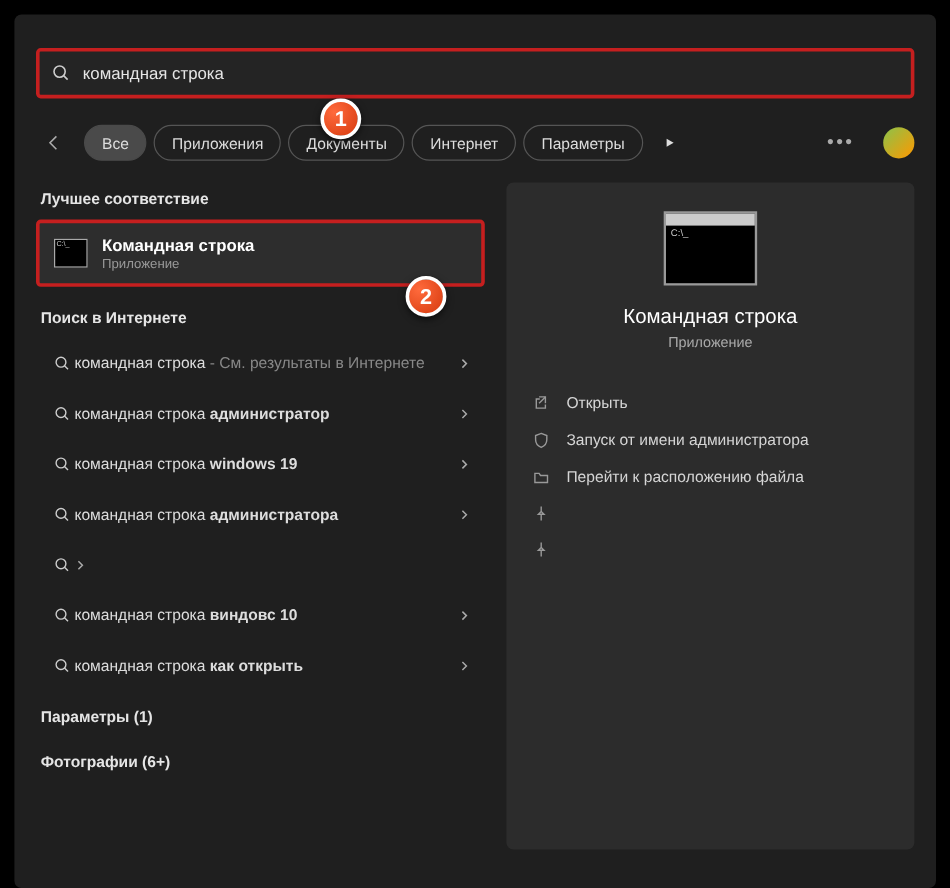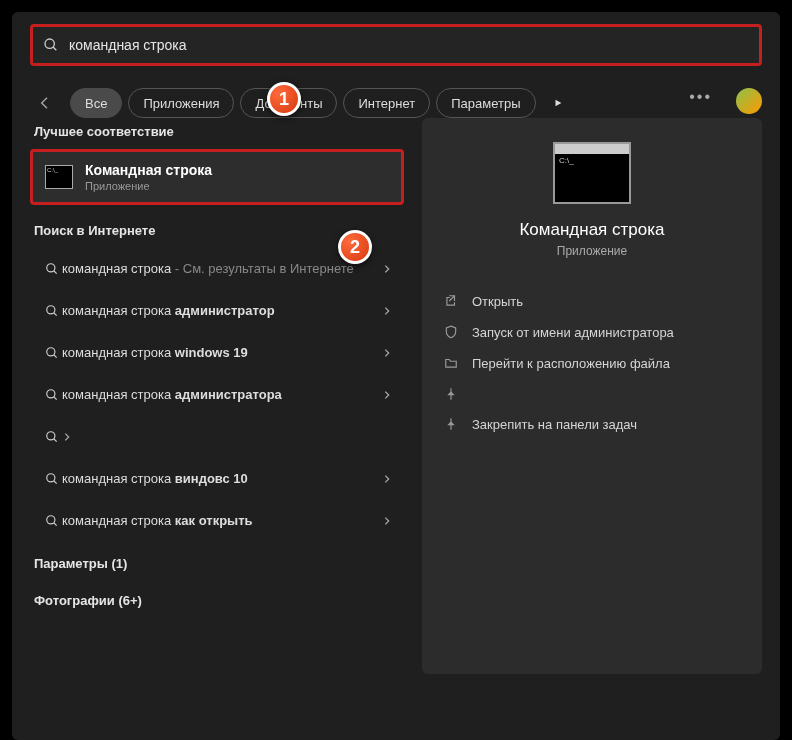--- a/index.html
+++ b/index.html
@@ -8,21 +8,21 @@
     background: #000;
     font-family: "Segoe UI", Arial, sans-serif;
     color: #e5e5e5;
     overflow: hidden;
   }
   .window {
     position: absolute;
     top: 12px; left: 12px; right: 12px; bottom: 0;
     background: #1f1f1f;
     border-radius: 6px;
-    padding: 12px 18px;
+    padding: 28px 18px;
   }
   .searchbar {
     display: flex;
     align-items: center;
     height: 42px;
     background: #242424;
     border: 3px solid #c51f1f;
     border-radius: 4px;
     padding: 0 10px;
     gap: 10px;
@@ -30,21 +30,21 @@
   .searchbar input {
     flex: 1;
     background: transparent;
     border: none;
     outline: none;
     color: #e5e5e5;
     font-size: 14px;
   }
   .filters {
     display: flex;
-    align-items: flex-start;
+    align-items: center;
     gap: 6px;
     margin-top: 22px;
     position: relative;
   }
   .back-btn {
     width: 30px; height: 30px;
     border-radius: 50%;
     display:flex; align-items:center; justify-content:center;
     color:#888;
     margin-right: 4px;
@@ -63,20 +63,21 @@
   .chip.icon-only { padding: 0; width: 32px; justify-content:center; border-radius:4px; border:none;}
   .more-btn { margin-left:auto; color:#aaa; letter-spacing:2px; padding:0 8px;}
   .avatar {
     width: 26px; height:26px; border-radius:50%;
     background: linear-gradient(135deg,#8bc34a,#ff9800);
     margin-left:10px;
   }
 
   .content {
     display:flex;
+    margin-top: 18px;
     gap: 18px;
   }
   .left { flex: 1; min-width:0; }
   .right {
     width: 340px;
     background: #2c2c2c;
     border-radius: 6px;
     padding: 24px 20px;
     height: 556px;
   }
@@ -154,21 +155,21 @@
     content:"C:\\_";
     color:#ccc;
     font-size:8px;
     position:absolute;
     top:12px;left:4px;
   }
   .panel-title { text-align:center; font-size:17px; color:#fff; }
   .panel-sub { text-align:center; font-size:12px; color:#aaa; margin-top:4px;}
   .panel-actions { margin-top: 30px; display:flex; flex-direction:column; gap:4px;}
   .action {
-    display:flex; gap:12px;
+    display:flex; align-items:center; gap:12px;
     font-size:13px;
     padding: 6px 2px;
     color:#d5d5d5;
   }
   .action .aico { width:16px; text-align:center; color:#999;}
 
   
   .badge-num {
     position:absolute;
     width:34px; height:34px;
@@ -383,21 +384,20 @@
               </svg>
           </span>
         </div>
         <div class="action">
           <span class="aico">
             <svg width="14" height="14" viewBox="0 0 24 24" fill="none" stroke="#999" stroke-width="2">
                 <path d="M12 2v7l4 4H8l4-4"></path>
                 <line x1="12" y1="13" x2="12" y2="22"></line>
               </svg>
           </span>
-          <span>Закрепить на панели задач</span>
         </div>
       </div>
     </div>
   </div>
 
   <div class="badge-num badge-1">1</div>
   <div class="badge-num badge-2">2</div>
 </div>
 
 </body></html>

